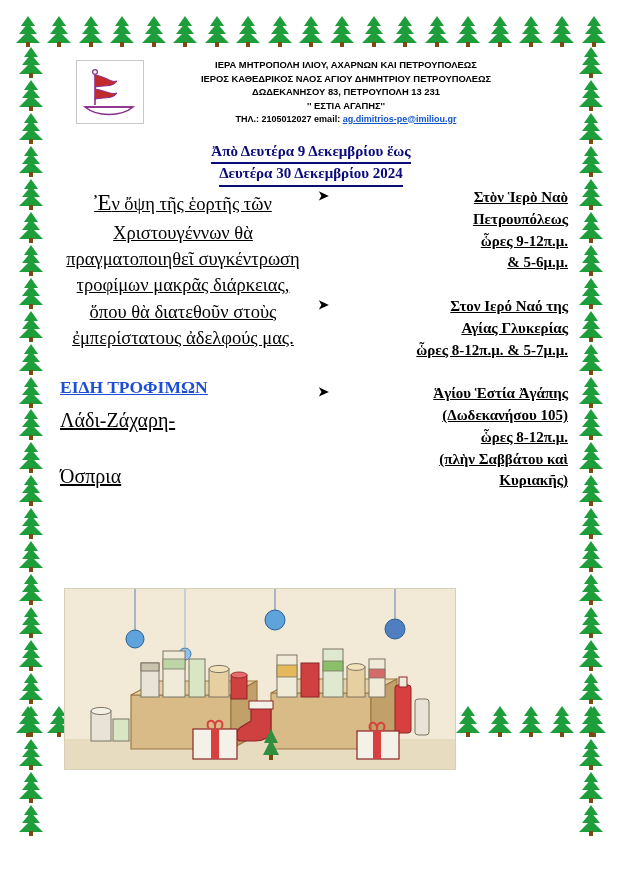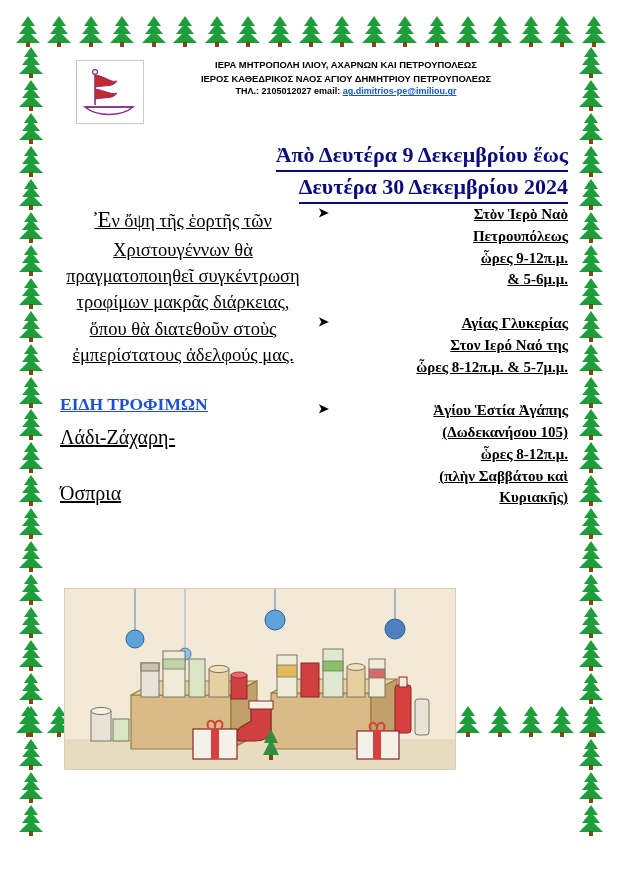--- a/index.html
+++ b/index.html
@@ -116,22 +116,22 @@
     text-align: center;
     color: #d40000;
     font-family: "Liberation Serif", serif;
     font-weight: bold;
     font-size: 14.5px;
     margin-top: 26px;
     letter-spacing: 0.2px;
   }
 
   .date-line {
-    text-align: right;
-    font-size: 22px;
+    text-align: center;
+    font-size: 15px;
     font-weight: bold;
     color: #0b0b7a;
     margin-top: 16px;
     line-height: 1.32;
   }
   .date-line .underline {
     border-bottom: 2px solid #0b0b7a;
     display: inline-block;
     padding-bottom: 1px;
   }
@@ -752,20 +752,22 @@
           <path d="M18 14 C30 16, 34 22, 40 20 C36 26, 30 24, 18 26" fill="#c22b2b" stroke="#8a2b8a" stroke-width="1"></path>
           <path d="M18 28 C30 30, 34 34, 40 32 C36 38, 30 36, 18 38" fill="#c22b2b" stroke="#8a2b8a" stroke-width="1"></path>
           <path d="M8 46 C20 56, 44 56, 56 46 Z" fill="none" stroke="#8a2b8a" stroke-width="1.6"></path>
           <path d="M8 46 L56 46" stroke="#8a2b8a" stroke-width="1.4"></path>
           <circle cx="18" cy="11" r="2.4" fill="none" stroke="#8a2b8a" stroke-width="1.2"></circle>
         </svg>
       </div>
       <div class="header-text">
         <div class="l1">ΙΕΡΑ ΜΗΤΡΟΠΟΛΗ ΙΛΙΟΥ, ΑΧΑΡΝΩΝ ΚΑΙ ΠΕΤΡΟΥΠΟΛΕΩΣ</div>
         <div class="l2">ΙΕΡΟΣ ΚΑΘΕΔΡΙΚΟΣ ΝΑΟΣ ΑΓΙΟΥ ΔΗΜΗΤΡΙΟΥ ΠΕΤΡΟΥΠΟΛΕΩΣ</div>
+        <div class="l3">ΔΩΔΕΚΑΝΗΣΟΥ 83, ΠΕΤΡΟΥΠΟΛΗ 13 231</div>
+        <div class="l4">'' ΕΣΤΙΑ ΑΓΑΠΗΣ''</div>
         <div class="l5">
           <span>ΤΗΛ.: 2105012027 email: </span><a href="#">ag.dimitrios-pe@imiliou.gr</a>
         </div>
       </div>
     </div>
 
 
     <div class="date-line">
       <span class="underline">Ἀπὸ Δευτέρα 9 Δεκεμβρίου ἕως</span><br>
       <span class="underline">Δευτέρα 30 Δεκεμβρίου 2024</span>
@@ -787,22 +789,22 @@
       <div class="col-right" id="right-col">
           <div class="bullet-block">
             <span class="arrow">➤</span>
             <span class="ln">Στὸν Ἱερὸ Ναὸ</span>
             <span class="ln">Πετρουπόλεως</span>
             <span class="ln">ὧρες 9-12π.μ.</span>
             <span class="ln">&amp; 5-6μ.μ.</span>
           </div>
           <div class="bullet-block">
             <span class="arrow">➤</span>
+            <span class="ln">Στον Ιερό Ναό της</span>
             <span class="ln">Αγίας Γλυκερίας</span>
-            <span class="ln">Στον Ιερό Ναό της</span>
             <span class="ln">ὧρες 8-12π.μ. &amp; 5-7μ.μ.</span>
           </div>
           <div class="bullet-block">
             <span class="arrow">➤</span>
             <span class="ln">Ἁγίου Ἑστία Ἀγάπης</span>
             <span class="ln">(Δωδεκανήσου 105)</span>
             <span class="ln">ὧρες 8-12π.μ.</span>
             <span class="ln">(πλὴν Σαββάτου καὶ</span>
             <span class="ln">Κυριακῆς)</span>
           </div>

